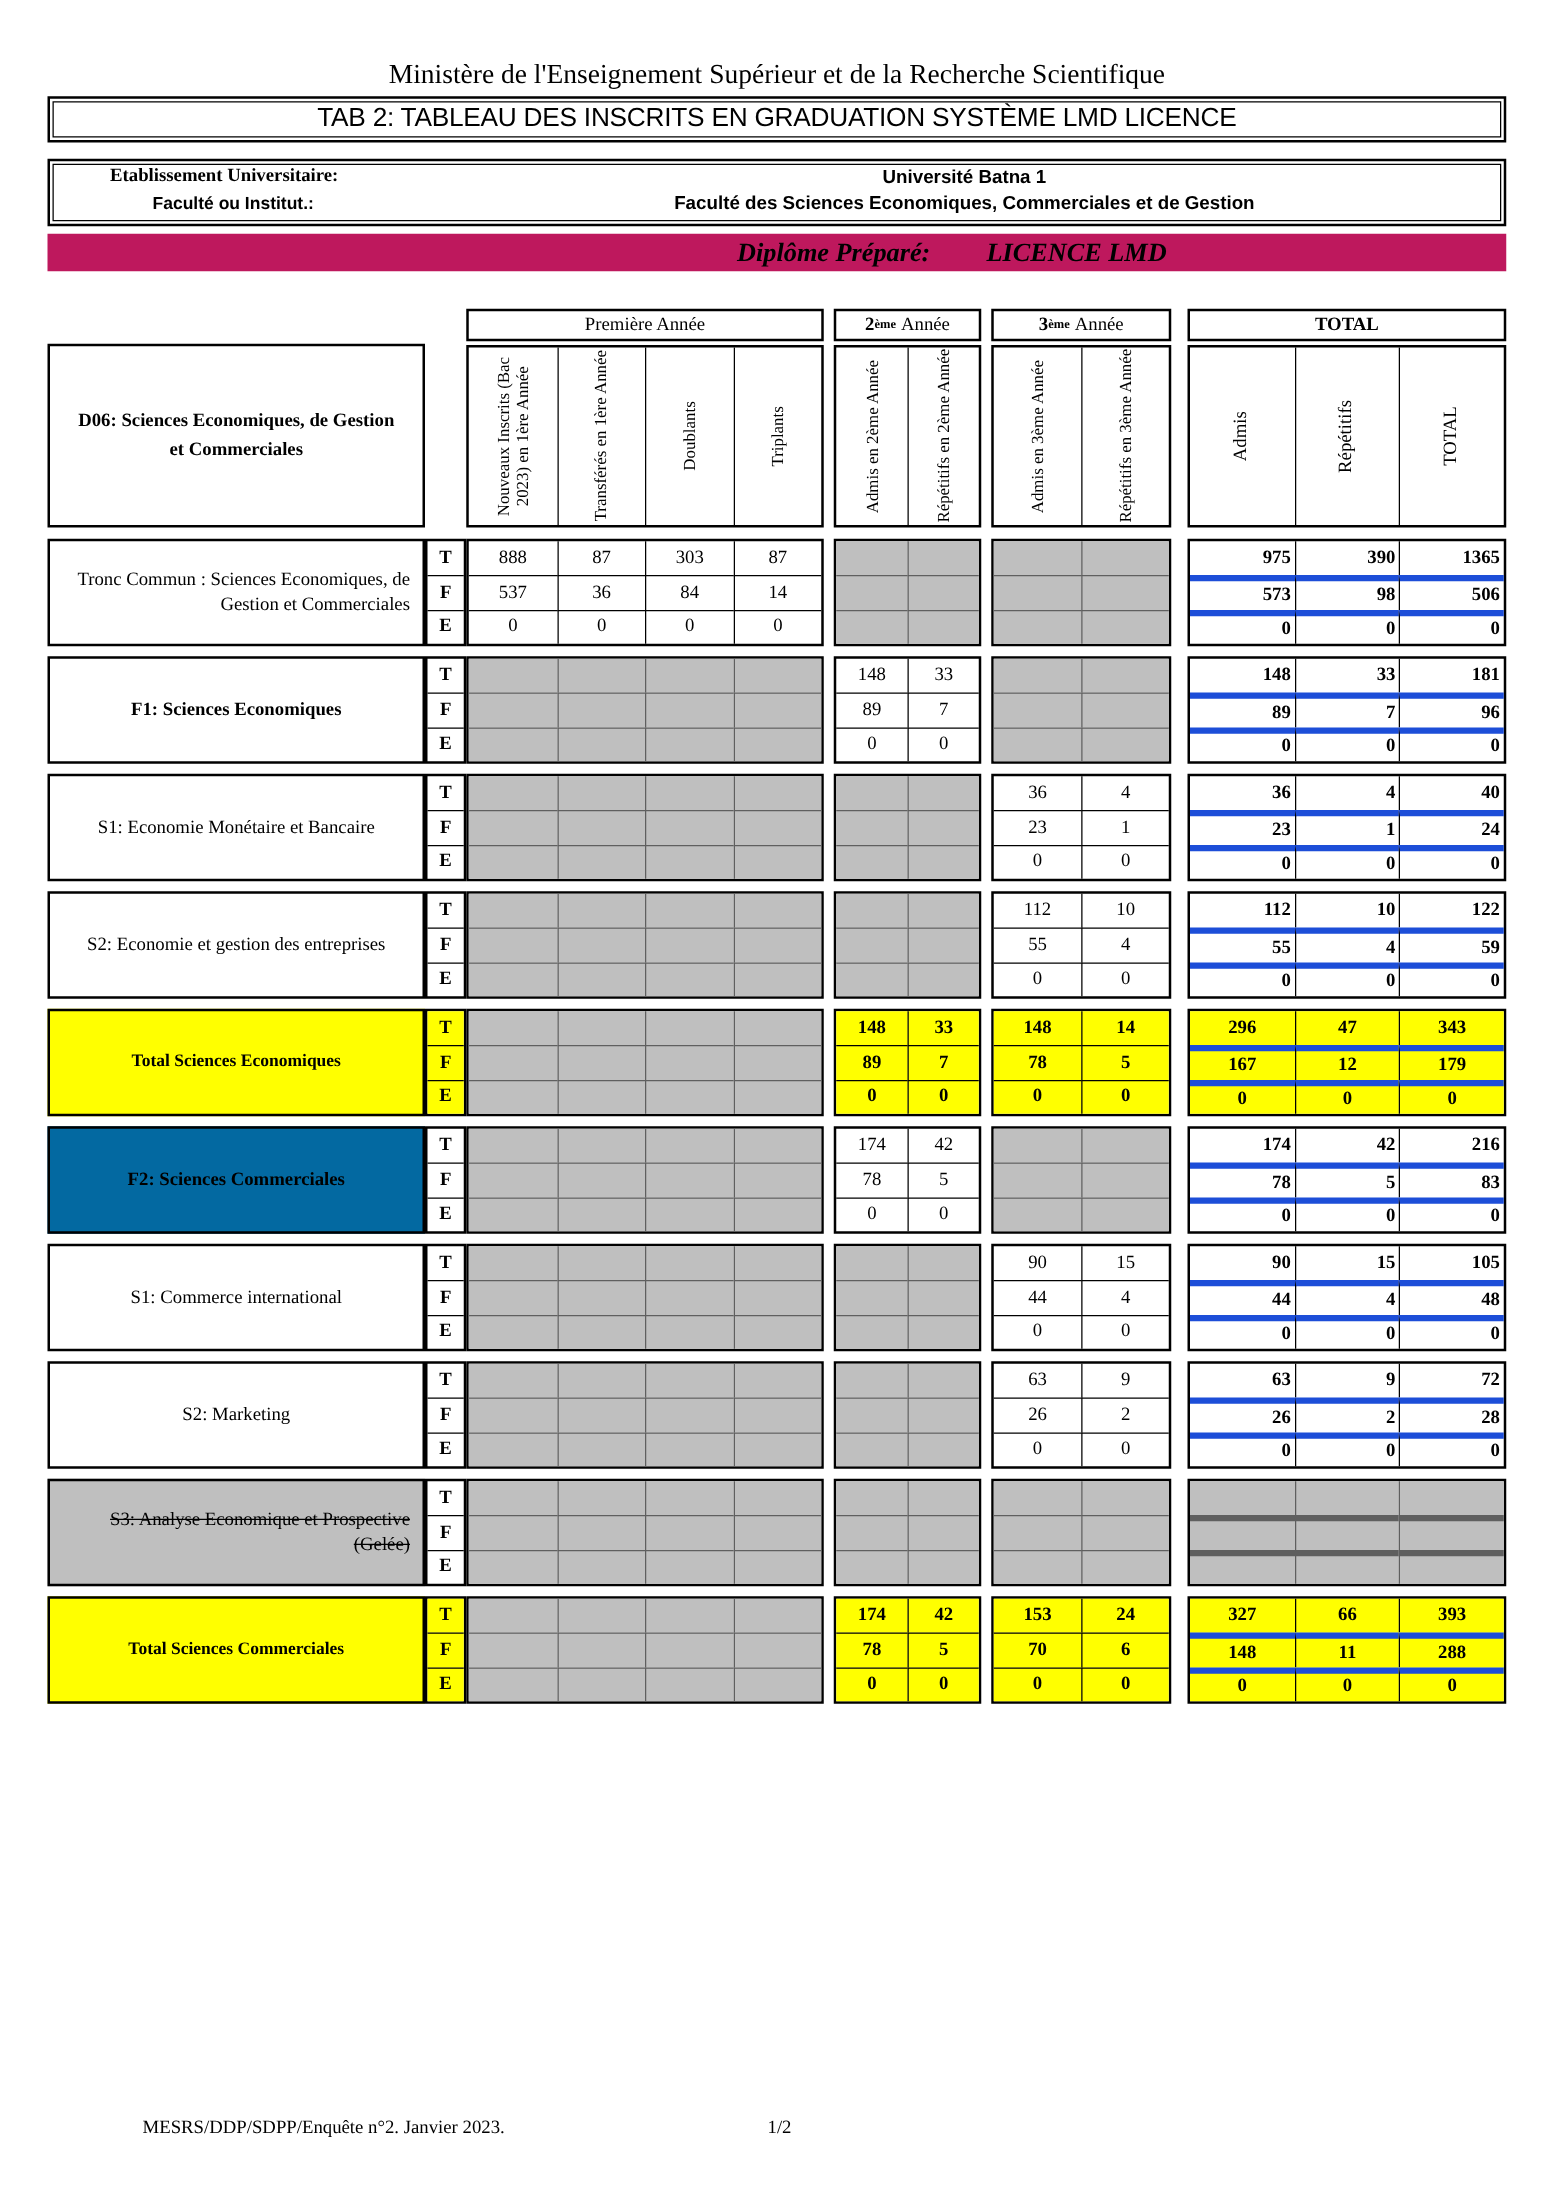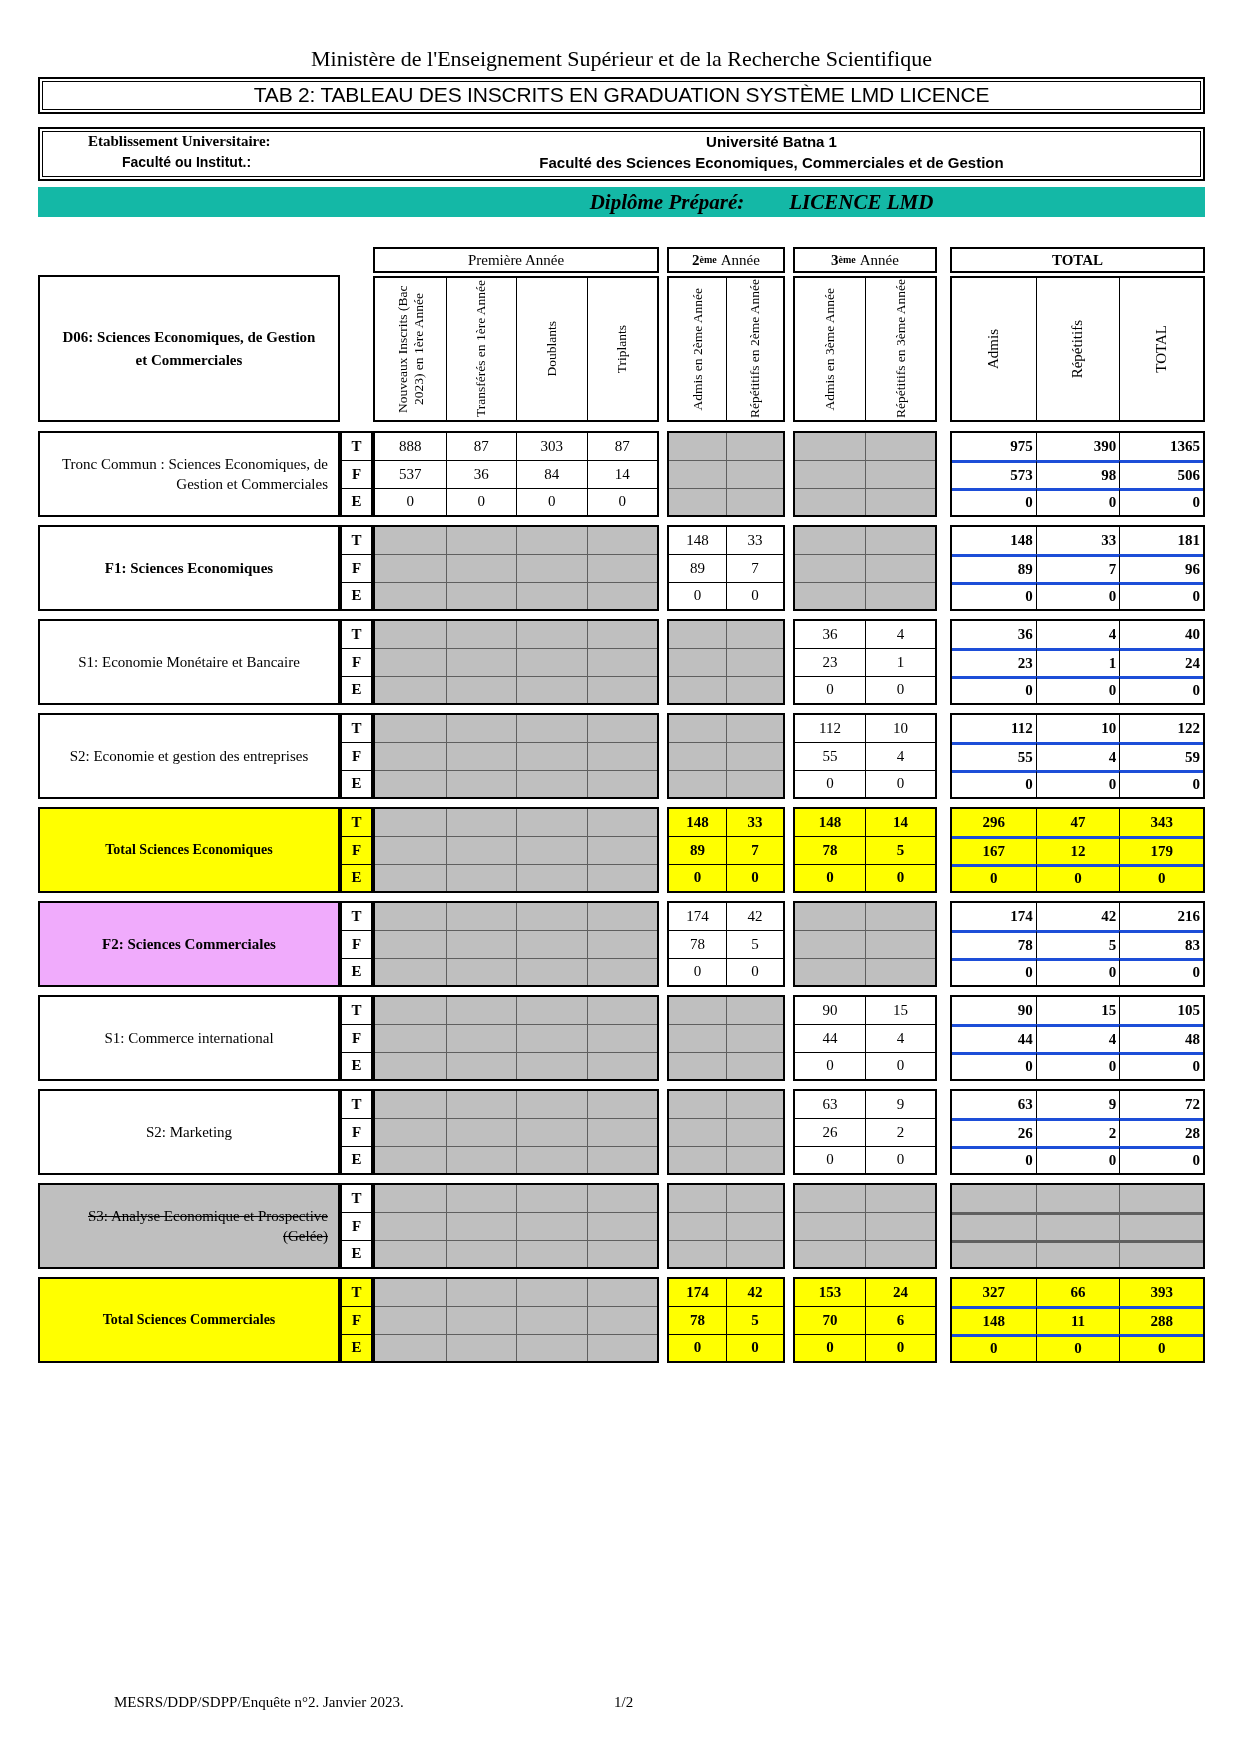--- a/index.html
+++ b/index.html
@@ -14,21 +14,21 @@
   .tab-inner { border: 1px solid #000; text-align: center; font-family: "Liberation Sans", sans-serif;
                font-size: 21px; letter-spacing: -0.2px; padding: 1px 0 2px 0; }
 
   .est-box   { margin-top: 13px; border: 2px solid #000; padding: 2px; }
   .est-inner { border: 1px solid #000; padding: 1px 0; }
   .est-row   { display: flex; align-items: flex-start; height: 21px; }
   .est-label { width: 300px; padding-left: 45px; font-weight: bold; font-size: 15px; white-space: nowrap; }
   .est-label2{ padding-left: 79px; font-family: "Liberation Sans", sans-serif; font-size: 14px; }
   .est-value { flex: 1; text-align: center; font-family: "Liberation Sans", sans-serif; font-weight: bold; font-size: 15px; }
 
-  .diploma-band { margin-top: 6px; height: 30px; background: #14b8a6; display: flex; align-items: center;
+  .diploma-band { margin-top: 6px; height: 30px; background: #be185d; display: flex; align-items: center;
                   justify-content: center; gap: 45px; }
   .dip-label, .dip-value { font-size: 21px; font-weight: bold; font-style: italic; position: relative; left: 140px; }
 
   .grid { display: grid; grid-template-columns: 302px 33px 286px 8px 118px 8px 144px 13px 255px; }
 
   .hrow { margin-top: 30px; height: 175px; }
   .domain-box { align-self: end; height: 147px; border: 2px solid #000; display: flex; align-items: center;
                 justify-content: center; text-align: center; font-weight: bold; font-size: 15px;
                 line-height: 1.5; padding: 0 22px; }
   .gstack { display: flex; flex-direction: column; height: 100%; }
@@ -58,26 +58,26 @@
   .tfe-cell { display: flex; align-items: center; justify-content: center; font-weight: bold; font-size: 15px; }
   .tfe-cell + .tfe-cell { border-top: 1px solid #000; }
 
   .gbox { border: 2px solid #000; display: grid; grid-template-rows: repeat(3, 1fr); background: #fff; }
   .cell { display: flex; align-items: center; justify-content: center; font-size: 15px; }
   .cols4 .cell:not(:nth-child(4n+1)) { border-left: 1px solid #000; }
   .cols4 .cell:nth-child(n+5)        { border-top: 1px solid #000; }
   .cols2 .cell:not(:nth-child(2n+1)) { border-left: 1px solid #000; }
   .cols2 .cell:nth-child(n+3)        { border-top: 1px solid #000; }
   .cols3 .cell:not(:nth-child(3n+1)) { border-left: 1px solid #000; }
-  .cols3 .cell:nth-child(n+4)        { border-top: 3px solid #1d4ed8; }
+  .cols3 .cell:nth-child(n+4)        { border-top: 5px solid #1d4ed8; }
   .gbox.g4 .cell { font-weight: bold; justify-content: flex-end; padding-right: 3px; }
   .row.total .cell { font-weight: bold; }
   .row.total .gbox.g4 .cell { justify-content: center; padding-right: 0; }
   .row.total .label-box, .row.total .tfe-cell, .row.total .cell:not(.gray) { background: #ffff00; }
-  .row.pink .label-box { background: #f0abfc; }
+  .row.pink .label-box { background: #0369a1; }
   .row.frozen .label-box { background: #bfbfbf; text-decoration: line-through; }
   .gbox .cell.gray { background: #bfbfbf; border-color: #5f5f5f; }
 
   .footer { position: absolute; top: 1694px; left: 0; width: 1240px; font-size: 15px; }
   .ref    { position: absolute; left: 114px; white-space: nowrap; }
   .pageno { position: absolute; left: 614px; }
 </style>
 </head>
 <body>
 

